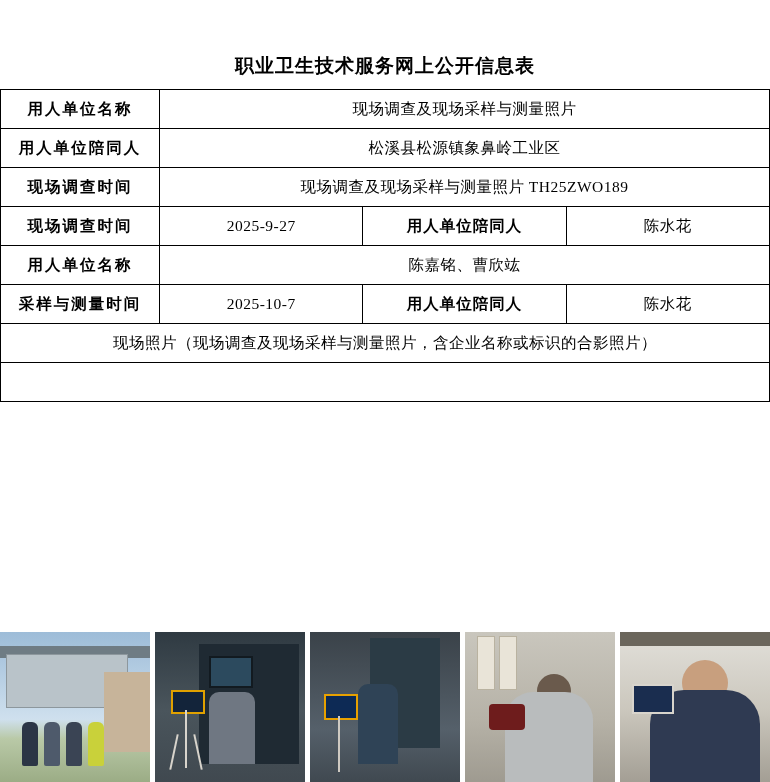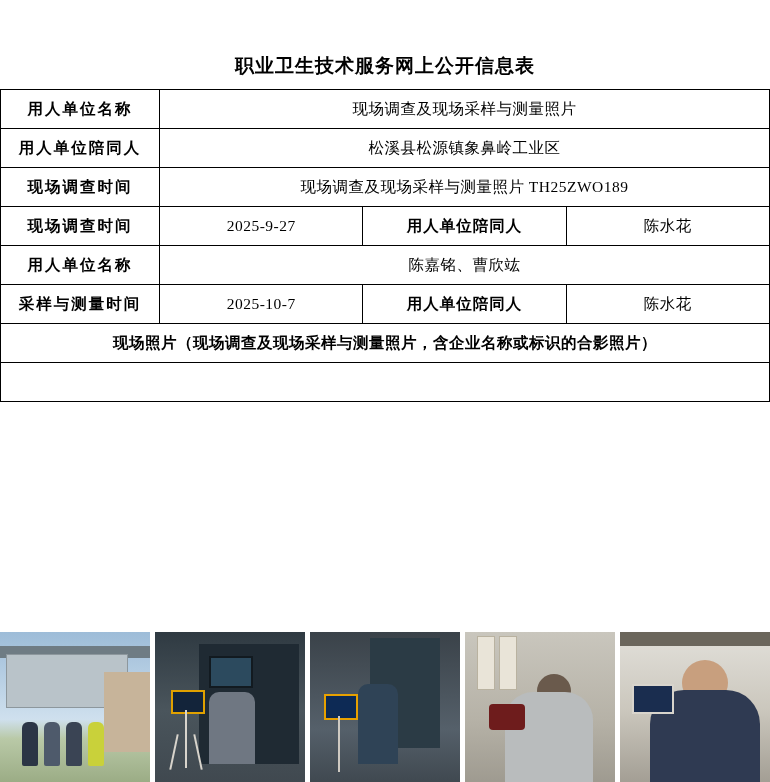--- a/index.html
+++ b/index.html
@@ -49,21 +49,21 @@
   }
   td.value {
     letter-spacing: 0.5px;
   }
   td.sublabel {
     font-weight: bold;
     width: 150px;
     letter-spacing: 1px;
   }
   td.photo-header {
-    font-weight: bold;
+    font-weight: normal;
     font-size: 15.5px;
     height: 32px;
     letter-spacing: 0.5px;
   }
   td.photo-area {
     height: 147px;
     border-left: 1px solid #000;
     border-right: 1px solid #000;
     border-top: none;
     border-bottom: none;

